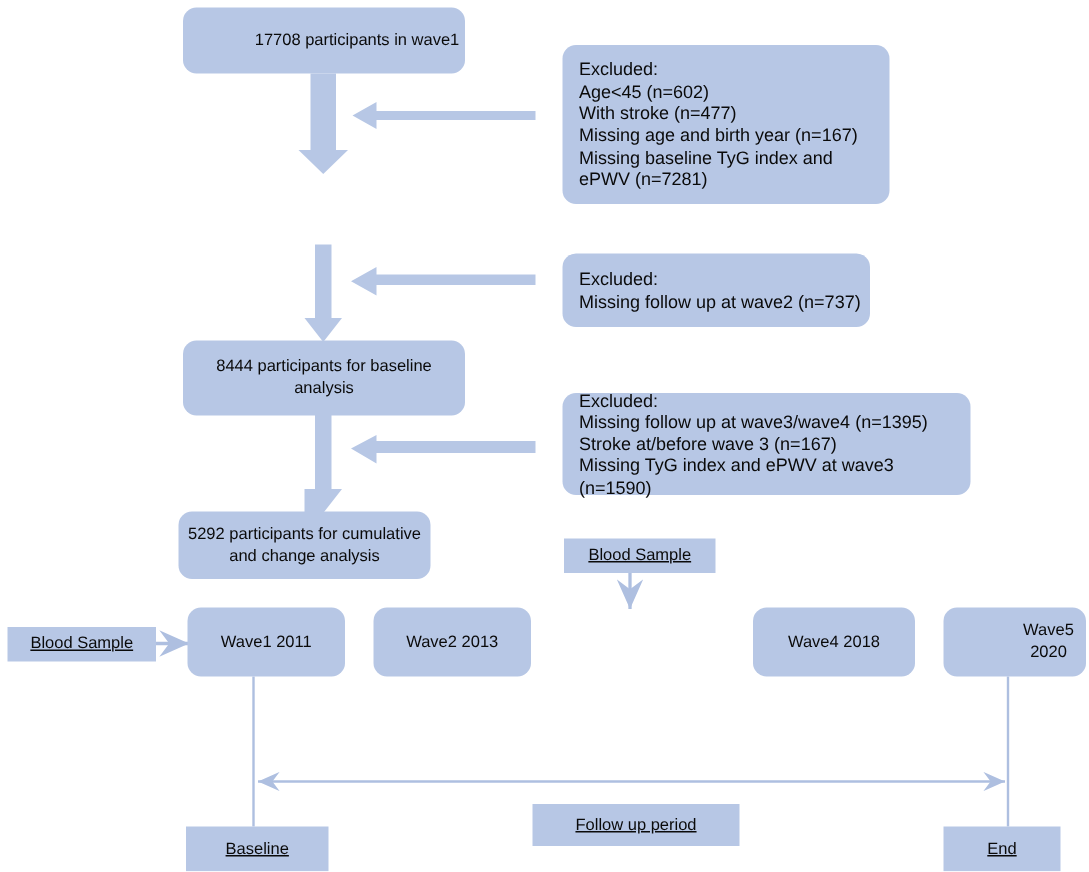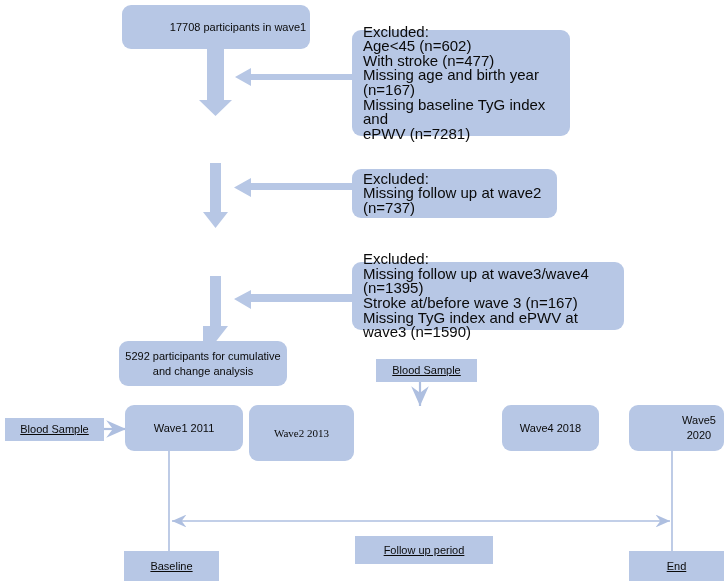--- a/index.html
+++ b/index.html
@@ -40,22 +40,23 @@
   .center {
     justify-content: center;
     text-align: center;
   }
   .left {
     justify-content: flex-start;
     text-align: left;
     padding-left: 11px;
   }
   .excl {
-    font-size: 15px;
+    font-size: 12px;
     line-height: 14.6px;
+    margin-left: 23px;
   }
   svg.overlay {
     position: absolute;
     left: 0;
     top: 0;
     width: 726px;
     height: 581px;
     pointer-events: none;
   }
 </style>
@@ -117,20 +118,24 @@
     <g>
       <line x1="172" y1="521" x2="670" y2="521" stroke="#aebfe0" stroke-width="1.6" marker-start="url(#thinArrowStart)" marker-end="url(#thinArrowEnd)"></line>
     </g>
   </svg>
 
   <div class="box rounded center" style="left:122px; top:5px; width:188px; height:44px;padding-left:44px;">
     <span>17708 participants in wave1</span>
   </div>
 
 
+  <div class="box rounded center" style="left:122px; top:227px; width:188px; height:50px;">
+    <span>8444 participants for baseline
+analysis</span>
+  </div>
 
   <div class="box rounded center" style="left:119px; top:341px; width:168px; height:45px;">
     <span>5292 participants for cumulative
 and change analysis</span>
   </div>
 
   <div class="box rounded left excl" style="left:352px; top:30px; width:218px; height:106px;">
     <span>Excluded:
 Age&lt;45 (n=602)
 With stroke (n=477)
@@ -152,42 +157,42 @@
   </div>
 
   <div class="box sharp center" style="left:376px; top:359px; width:101px; height:23px;">
     <span>Blood Sample</span>
   </div>
 
   <div class="box sharp center" style="left:5px; top:418px; width:99px; height:23px;">
     <span>Blood Sample</span>
   </div>
 
-  <div class="box rounded center" style="left:125px; top:405px; width:118px; height:46px;">
+  <div class="box rounded center" style="left:125px; top:405px; width:105px; height:46px;">
     <span>Wave1  2011</span>
   </div>
 
-  <div class="box rounded center" style="left:249px; top:405px; width:105px; height:56px;font-family:Liberation Serif, serif;">
+  <div class="box rounded center" style="left:249px; top:405px; width:105px; height:46px;">
     <span>Wave2  2013</span>
   </div>
 
 
-  <div class="box rounded center" style="left:502px; top:405px; width:97px; height:46px;">
+  <div class="box rounded center" style="left:502px; top:405px; width:108px; height:46px;">
     <span>Wave4  2018</span>
   </div>
 
   <div class="box rounded center" style="left:629px; top:405px; width:95px; height:46px;padding-left:45px;">
     <span>Wave5  2020</span>
   </div>
 
   <div class="box sharp center" style="left:355px; top:492px; width:138px; height:28px;margin-top:44px;">
     <span>Follow up period</span>
   </div>
 
   <div class="box sharp center" style="left:124px; top:551px; width:95px; height:30px;">
     <span>Baseline</span>
   </div>
 
-  <div class="box sharp center" style="left:629px; top:551px; width:95px; height:30px;">
+  <div class="box sharp center" style="left:629px; top:551px; width:78px; height:30px;">
     <span>End</span>
   </div>
 
 </div>
 
 </body></html>

